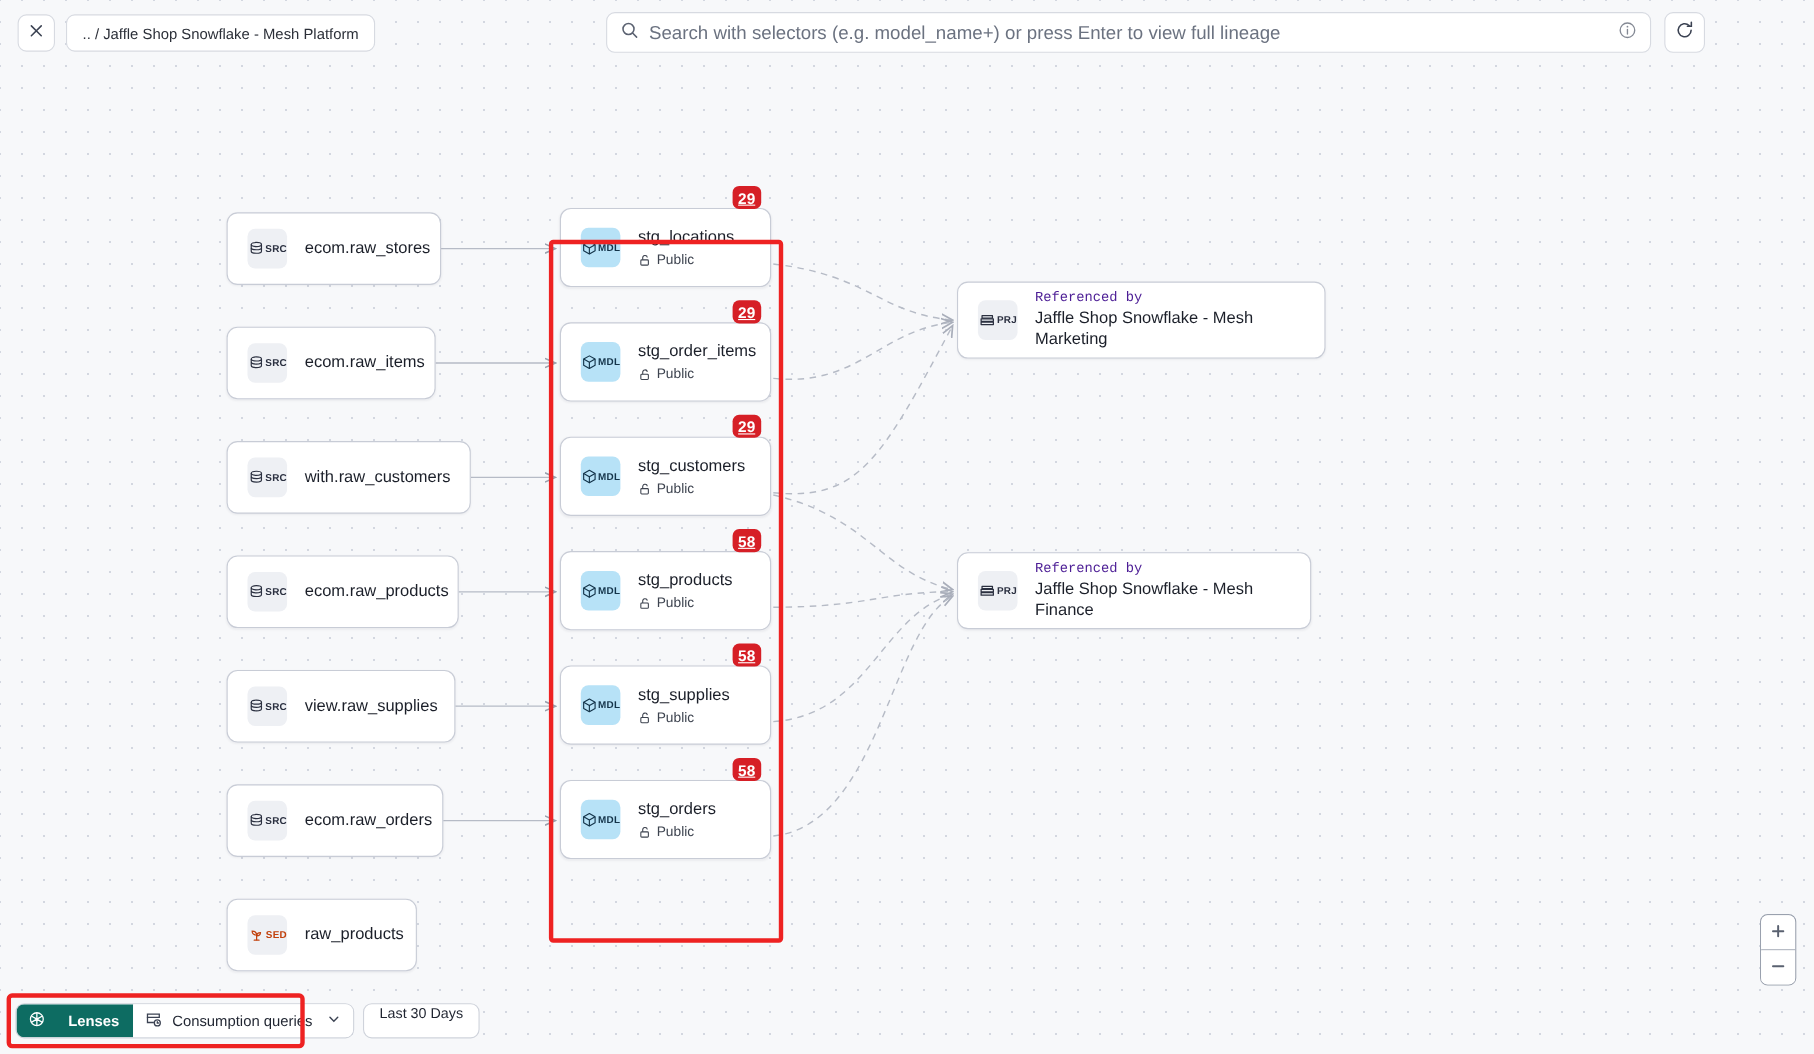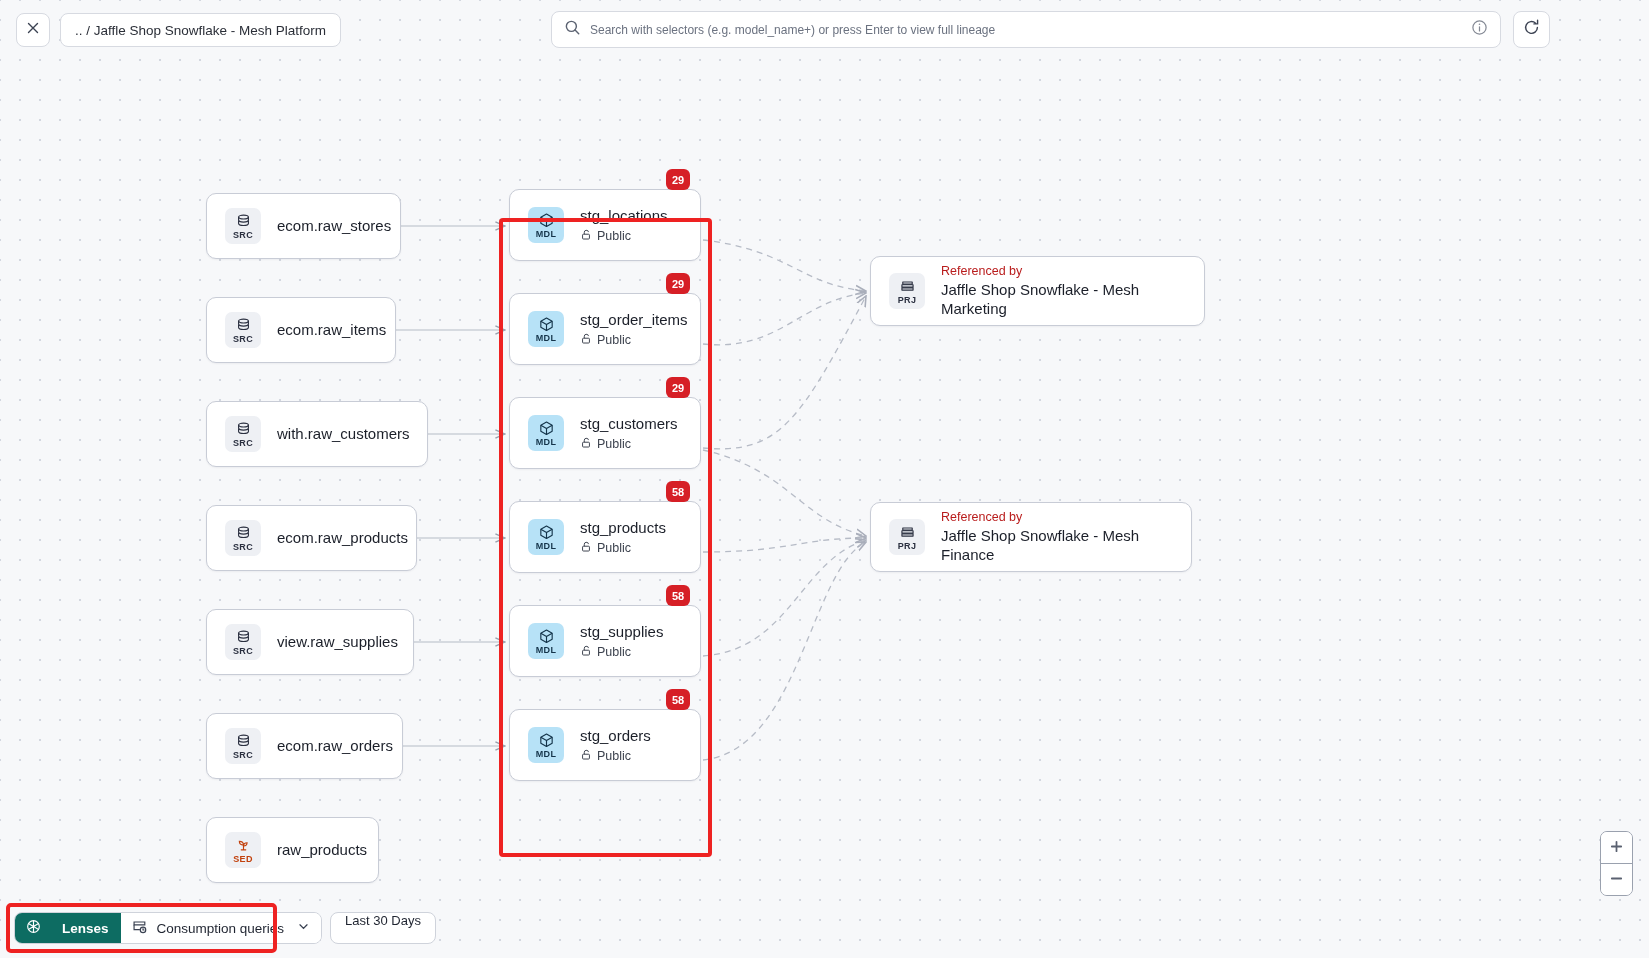--- a/index.html
+++ b/index.html
@@ -30,21 +30,21 @@
     display: flex; align-items: center; padding: 0 14px; cursor: pointer;
     font-size: 13.5px; color: #2b2f38; white-space: nowrap;
   }
   .search-wrap {
     position: absolute; left: 551px; top: 11px; width: 950px; height: 37px;
     background: #ffffff; border: 1px solid #d7dae1; border-radius: 8px;
     display: flex; align-items: center; padding: 0 12px;
   }
   .search-input {
     flex: 1; border: none; outline: none; background: transparent;
-    font-family: "Liberation Sans", sans-serif; font-size: 12px; color: #1f2430;
+    font-family: "Liberation Sans", sans-serif; font-size: 17px; color: #1f2430;
     padding-left: 9px;
   }
   .search-input::placeholder { color: #6b7280; }
   .info-icon { flex: 0 0 auto; cursor: pointer; opacity: .75; }
   .refresh-btn {
     position: absolute; left: 1513px; top: 11px; width: 37px; height: 37px;
     background: #ffffff; border: 1px solid #d7dae1; border-radius: 8px;
     display: flex; align-items: center; justify-content: center; cursor: pointer;
   }
 
@@ -53,37 +53,38 @@
   svg.edges { position: absolute; left: 0; top: -59px; width: 1649px; height: 958px; pointer-events: none; }
 
   
   .node {
     position: absolute; background: #ffffff; border: 1px solid #c8ccd6;
     border-radius: 10px; display: flex; align-items: center;
     box-shadow: 0 1px 2px rgba(16,24,40,.05); cursor: pointer;
   }
   .node-icon {
     width: 36px; height: 36px; border-radius: 7px; margin-left: 18px;
-    display: flex; flex-direction: column; align-items: center; justify-content: center;
+    display: flex; flex-direction: row; align-items: center; justify-content: center;
     flex: 0 0 auto;
   }
   .node-icon.src { background: #eef0f4; color: #2b3040; }
   .node-icon.mdl { background: #b7e2f7; color: #14344a; }
   .node-icon.sed { background: #eef0f4; color: #c2410c; }
   .node-icon .tag { font-size: 9px; font-weight: 700; letter-spacing: .3px; line-height: 1; margin-top: 1px; }
   .node-body { margin-left: 16px; display: flex; flex-direction: column; justify-content: center; }
   .node-title { font-size: 15px; color: #1b1f29; line-height: 1.25; }
-  .node-sub { font-size: 12.5px; color: #3d434f; display: flex; align-items: flex-start; gap: 5px; margin-top: 4px; }
-  .node-pre { font-size: 12.5px; color: #b91c1c; line-height: 1.3; margin-bottom: 2px; }
+  .node-sub { font-size: 12.5px; color: #3d434f; display: flex; align-items: flex-end; gap: 5px; margin-top: 4px; }
+  .node-pre { font-size: 12.5px; color: #4c1d95; line-height: 1.3; margin-bottom: 2px; font-family: Liberation Mono, monospace; }
 
   .badge {
     position: absolute; background: #d61f26; color: #fff; border-radius: 6px;
-    font-size: 11px; font-weight: 700; min-width: 24px; height: 21px;
+    font-size: 14px; font-weight: 700; min-width: 24px; height: 21px;
     display: flex; align-items: center; justify-content: center; padding: 0 5px;
     z-index: 5;
+    text-decoration: underline;
   }
 
   
   .selection-frame {
     position: absolute; left: 499px; top: 159px; width: 213px; height: 639px;
     border: 4px solid #ee2222; border-radius: 4px; z-index: 4; pointer-events: none;
   }
 
   
   .bottombar { position: absolute; left: 14px; bottom: 14px; display: flex; align-items: center; gap: 8px; z-index: 20; }

